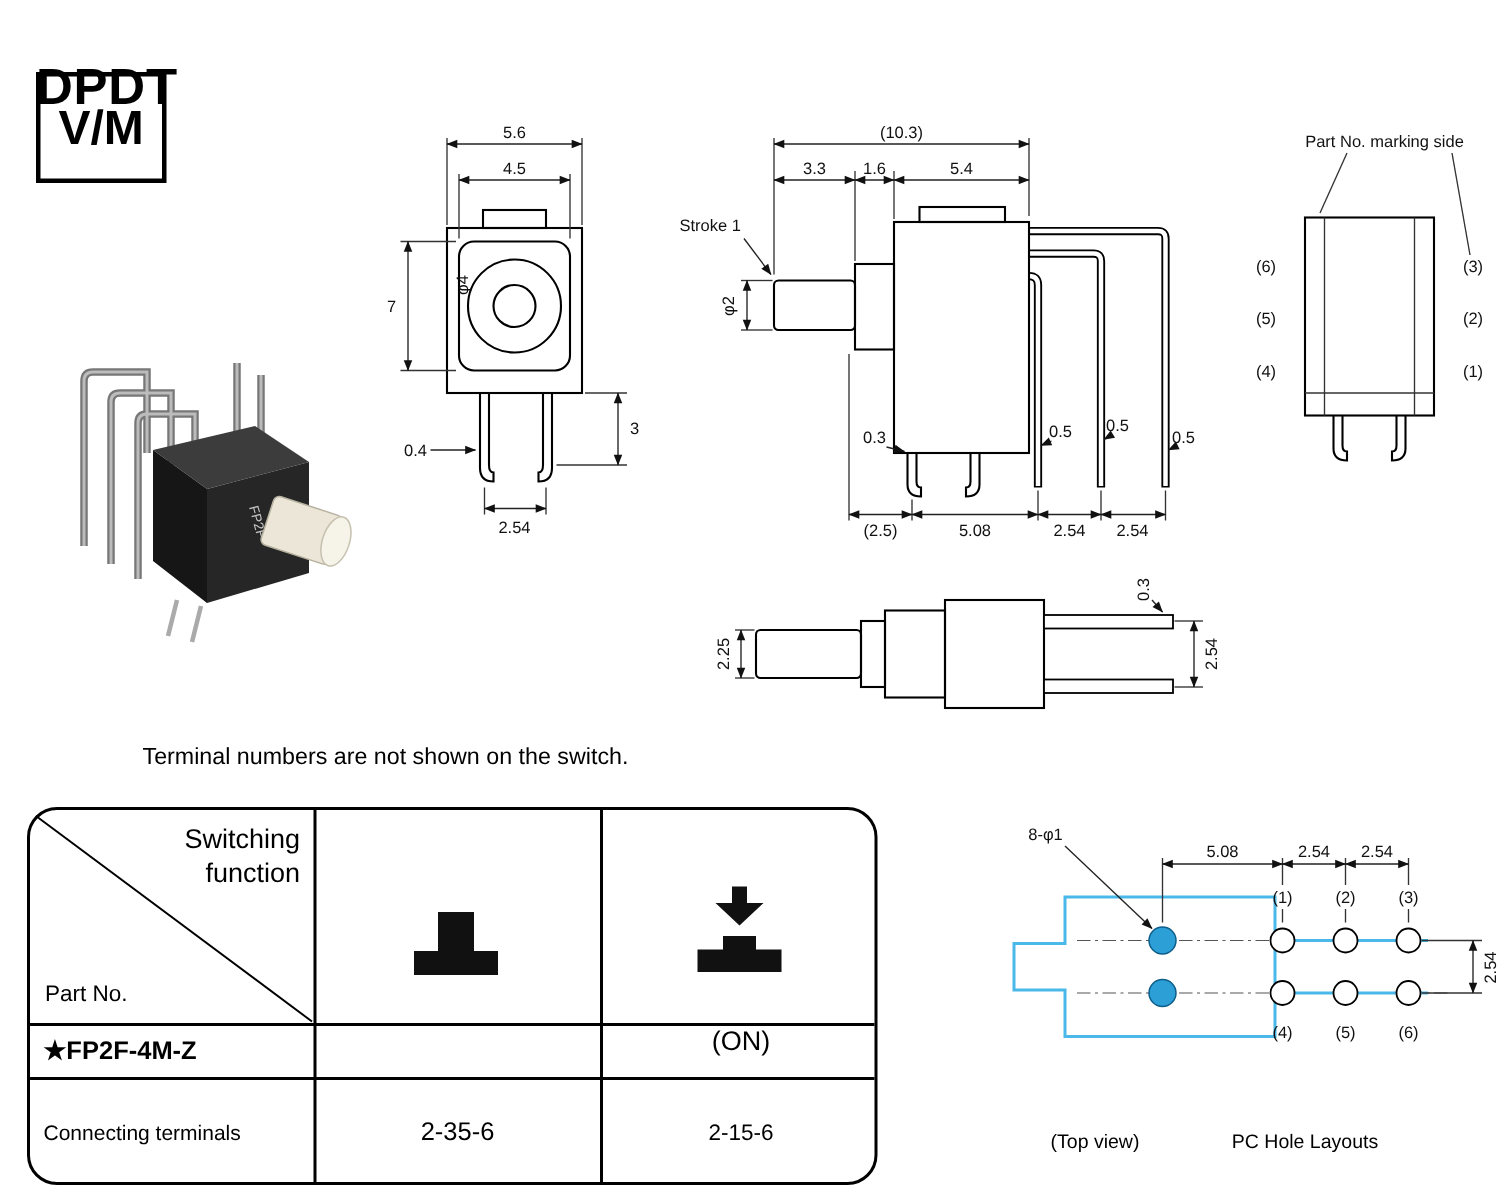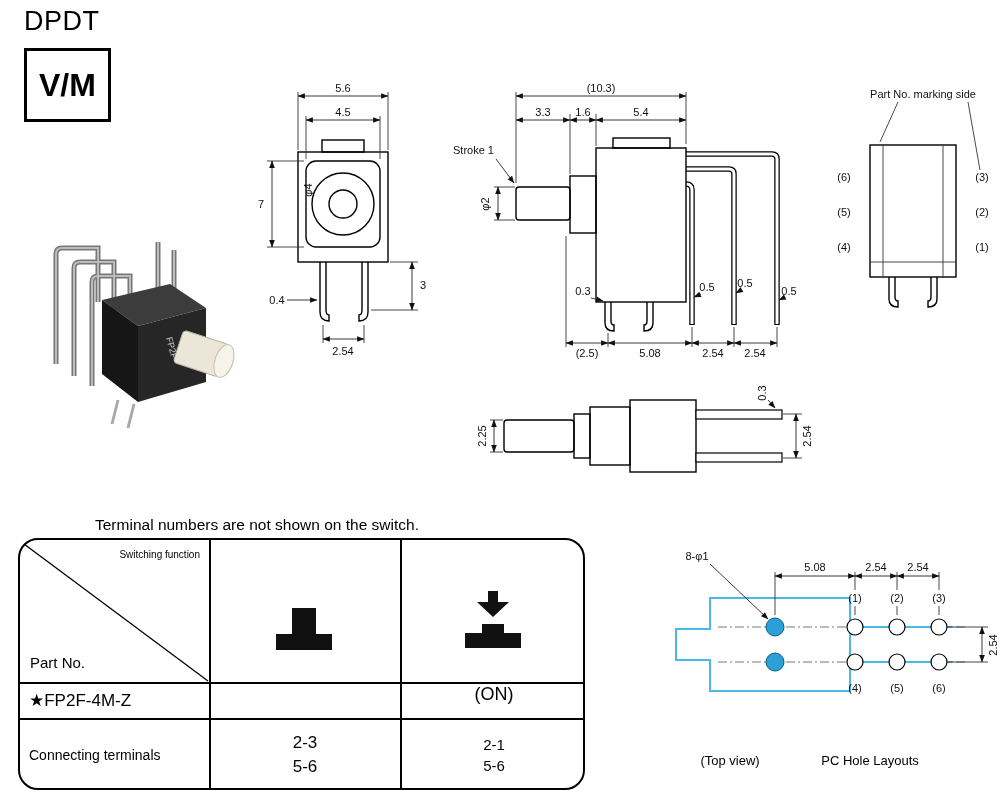--- a/index.html
+++ b/index.html
@@ -1,42 +1,42 @@
 <!DOCTYPE html>
 <html><head>
 <meta charset="utf-8">
 <style>
   * { margin:0; padding:0; box-sizing:border-box; }
   html,body { background:#fff; }
   body { font-family:"Liberation Sans",sans-serif; color:#000; }
   .page { position:relative; width:1006px; height:795px; background:#fff; overflow:hidden; }
   .abs { position:absolute; }
   .badge { border:3px solid #000; font-size:32px; font-weight:bold; padding:14px 12px; line-height:1.25; }
-  .title { font-size:27px; font-weight:normal; letter-spacing:.5px; }
+  .title { font-size:34px; font-weight:bold; letter-spacing:.5px;margin-top:33px; }
   .note { font-size:15.5px; }
   svg { position:absolute; overflow:visible; }
   svg text { font-family:"Liberation Sans",sans-serif; }
   .dt  { font-size:11px; fill:#111; text-anchor:middle; }
   .dts { font-size:11px; fill:#111; text-anchor:start; }
   .dl  { stroke:#333; stroke-width:.9; fill:none; }
   .dm  { stroke:#222; stroke-width:.9; fill:none; }
   .ol  { stroke:#000; stroke-width:1.4; fill:none; }
   .olf { stroke:#000; stroke-width:1.2; fill:#fff; }
   .wire-o { stroke:#000; stroke-width:5.5; fill:none; }
   .wire-i { stroke:#fff; stroke-width:3; fill:none; }
   .cl { stroke:#555; stroke-width:.8; stroke-dasharray:9 3 2 3; fill:none; }
   .cap { font-size:13px; fill:#000; text-anchor:middle; }
   .spec-table { border:2px solid #000; border-radius:20px; background:#fff; }
   .spec-table .vline { position:absolute; top:0; bottom:0; width:1.5px; background:#000; }
   .spec-table .hline { position:absolute; left:0; right:0; height:1.5px; background:#000; }
   .cell { position:absolute; }
   .cc { position:absolute; display:flex; align-items:center; justify-content:center; }
   .cc.left { justify-content:flex-start; padding-left:9px; }
-  .cc.col { flex-direction:column; line-height:1.4; }
-  .bold { font-weight:normal;border-radius:16px; }
+  .cc.col { flex-direction:row; line-height:1.4; }
+  .bold { font-weight:bold;border-radius:16px; }
 </style>
 </head>
 <body>
 
 <div class="page">
 
   <div class="abs title" style="left:24px;top:6px">DPDT</div>
   <div class="abs badge" style="left:24px;top:48px">V/M</div>
 
   <svg style="left:18px;top:212px" width="225" height="230">
@@ -208,32 +208,32 @@
       <text class="dt" transform="rotate(-90 8 56)" x="8" y="56">2.25</text>
       <text class="dt" transform="rotate(-90 288 13)" x="288" y="13">0.3</text>
       <line class="dm" x1="290" y1="20" x2="297" y2="28" marker-end="url(#arr)"></line>
       <line class="dl" x1="305" y1="34" x2="324" y2="34"></line>
         <line class="dl" x1="305" y1="78" x2="324" y2="78"></line>
       <line class="dm" x1="318" y1="34" x2="318" y2="78" marker-start="url(#arr)" marker-end="url(#arr)"></line>
       <text class="dt" transform="rotate(-90 333 56)" x="333" y="56">2.54</text>
     </g>
   </svg>
 
-  <div class="abs note" style="left:95px;top:516px">Terminal numbers are not shown on the switch.</div>
+  <div class="abs note" style="left:95px;top:496px">Terminal numbers are not shown on the switch.</div>
 
   <div class="abs spec-table" style="left:18px;top:538px;width:567px;height:252px">
     <svg style="left:0;top:0" width="189" height="142">
       <line x1="4" y1="4" x2="188" y2="141" stroke="#000" stroke-width="1.3"></line>
     </svg>
     <div class="vline" style="left:189px"></div>
     <div class="vline" style="left:380px"></div>
     <div class="hline" style="top:142px"></div>
     <div class="hline" style="top:178px"></div>
 
-    <div class="cell" style="left:56px;top:8px;width:124px;text-align:right;font-size:10px;line-height:1.3">Switching function</div>
+    <div class="cell" style="left:56px;top:8px;width:124px;text-align:right;font-size:18px;line-height:1.3">Switching function</div>
     <div class="cell" style="left:10px;top:114px;font-size:15px">Part No.</div>
 
     <svg style="left:244px;top:66px" width="80" height="46">
       <path d="M28,2 h24 v26 h16 v16 h-56 v-16 h16 z" fill="#111"></path>
     </svg>
     <svg style="left:433px;top:50px" width="80" height="60">
       <path d="M35,1 h10 v11 h11 l-16,15 l-16,-15 h11 z" fill="#111"></path>
       <path d="M29,34 h22 v9 h17 v15 h-56 v-15 h17 z" fill="#111"></path>
     </svg>
 

